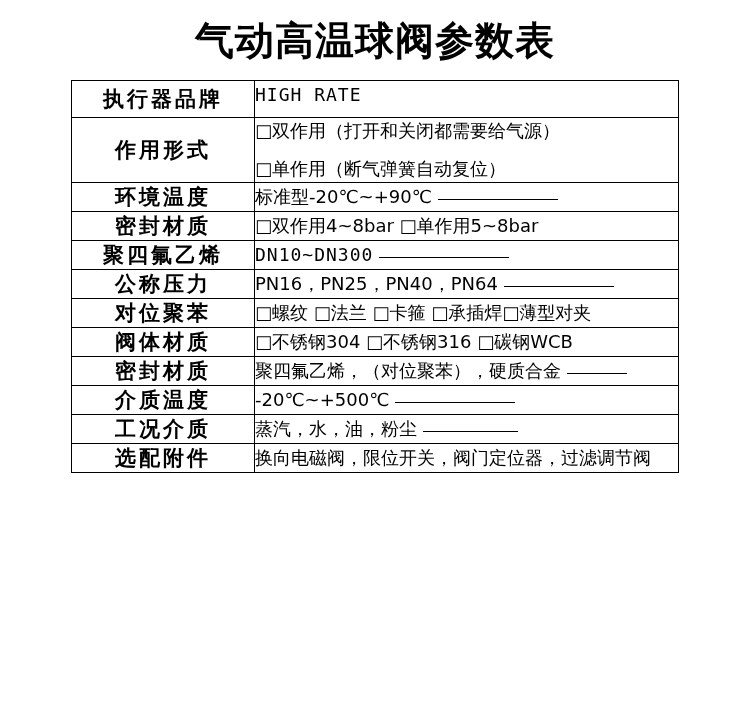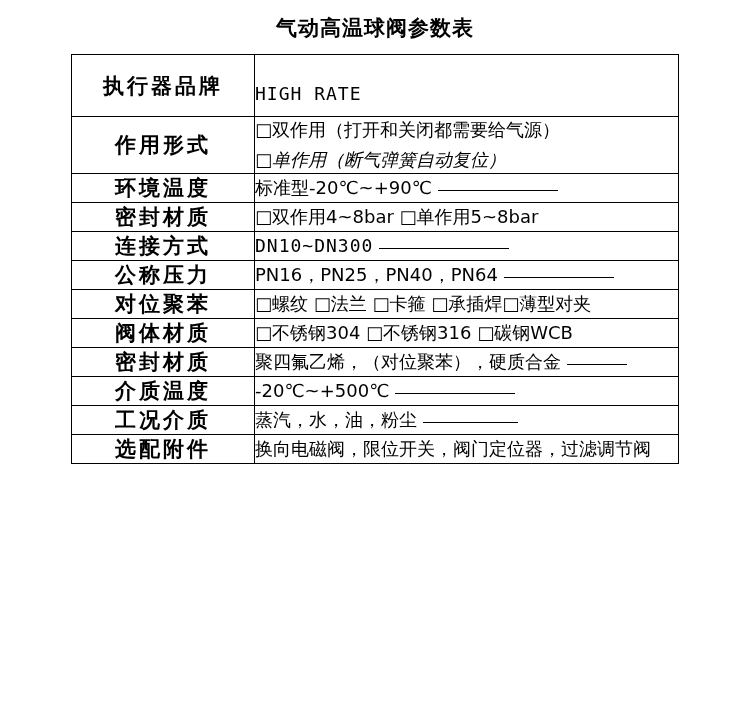--- a/index.html
+++ b/index.html
@@ -15,21 +15,21 @@
     overflow: hidden;
   }
   .page {
     width: 750px;
     height: 710px;
     position: relative;
     box-sizing: border-box;
   }
   .title {
     text-align: center;
-    font-size: 21px;
+    font-size: 39px;
     font-weight: bold;
     letter-spacing: 1px;
     padding-top: 14px;
     padding-bottom: 12px;
     color: #000000;
     font-family: "DejaVu Sans", "Liberation Sans", sans-serif;
   }
   table.param-table {
     border-collapse: collapse;
     width: 608px;
@@ -56,41 +56,40 @@
     font-size: 18px;
     font-family: "DejaVu Sans", "Liberation Sans", sans-serif;
     color: #000000;
     line-height: 1.45;
   }
   .value-line {
     display: block;
     white-space: nowrap;
   }
   .value-line + .value-line {
-    margin-top: 4px;
-    font-style: italic;
+    margin-top: 12px;
   }
   .mono-val {
     font-family: "DejaVu Sans Mono", "Liberation Mono", monospace;
     font-size: 18px;
     letter-spacing: 1px;
   }
   .blank-rule {
     display: inline-block;
     border-bottom: 1.5px solid #000000;
     vertical-align: 3px;
     margin-left: 6px;
   }
   .rule-120 { width: 120px; }
   .rule-95  { width: 95px; }
   .rule-130 { width: 130px; }
   .rule-110 { width: 110px; }
   .rule-60  { width: 60px; }
   .brand-row td.value-cell {
-    padding-top: 26px;
+    padding-top: 1px;
     padding-bottom: 9px;
   }
 </style>
 </head>
 <body>
 
 <div class="page">
 
   <div class="title">气动高温球阀参数表</div>
 
@@ -120,21 +119,21 @@
       </tr>
 
       <tr>
         <td class="label-cell">密封材质</td>
         <td class="value-cell">
           <span class="value-line">□双作用4~8bar  □单作用5~8bar</span>
         </td>
       </tr>
 
       <tr>
-        <td class="label-cell">连接方式</td>
+        <td class="label-cell">聚四氟乙烯</td>
         <td class="value-cell">
           <span class="value-line"><span class="mono-val">DN10~DN300</span><span class="blank-rule rule-130"></span></span>
         </td>
       </tr>
 
       <tr>
         <td class="label-cell">公称压力</td>
         <td class="value-cell">
           <span class="value-line"><span>PN16，PN25，PN40，PN64</span><span class="blank-rule rule-110"></span></span>
         </td>

